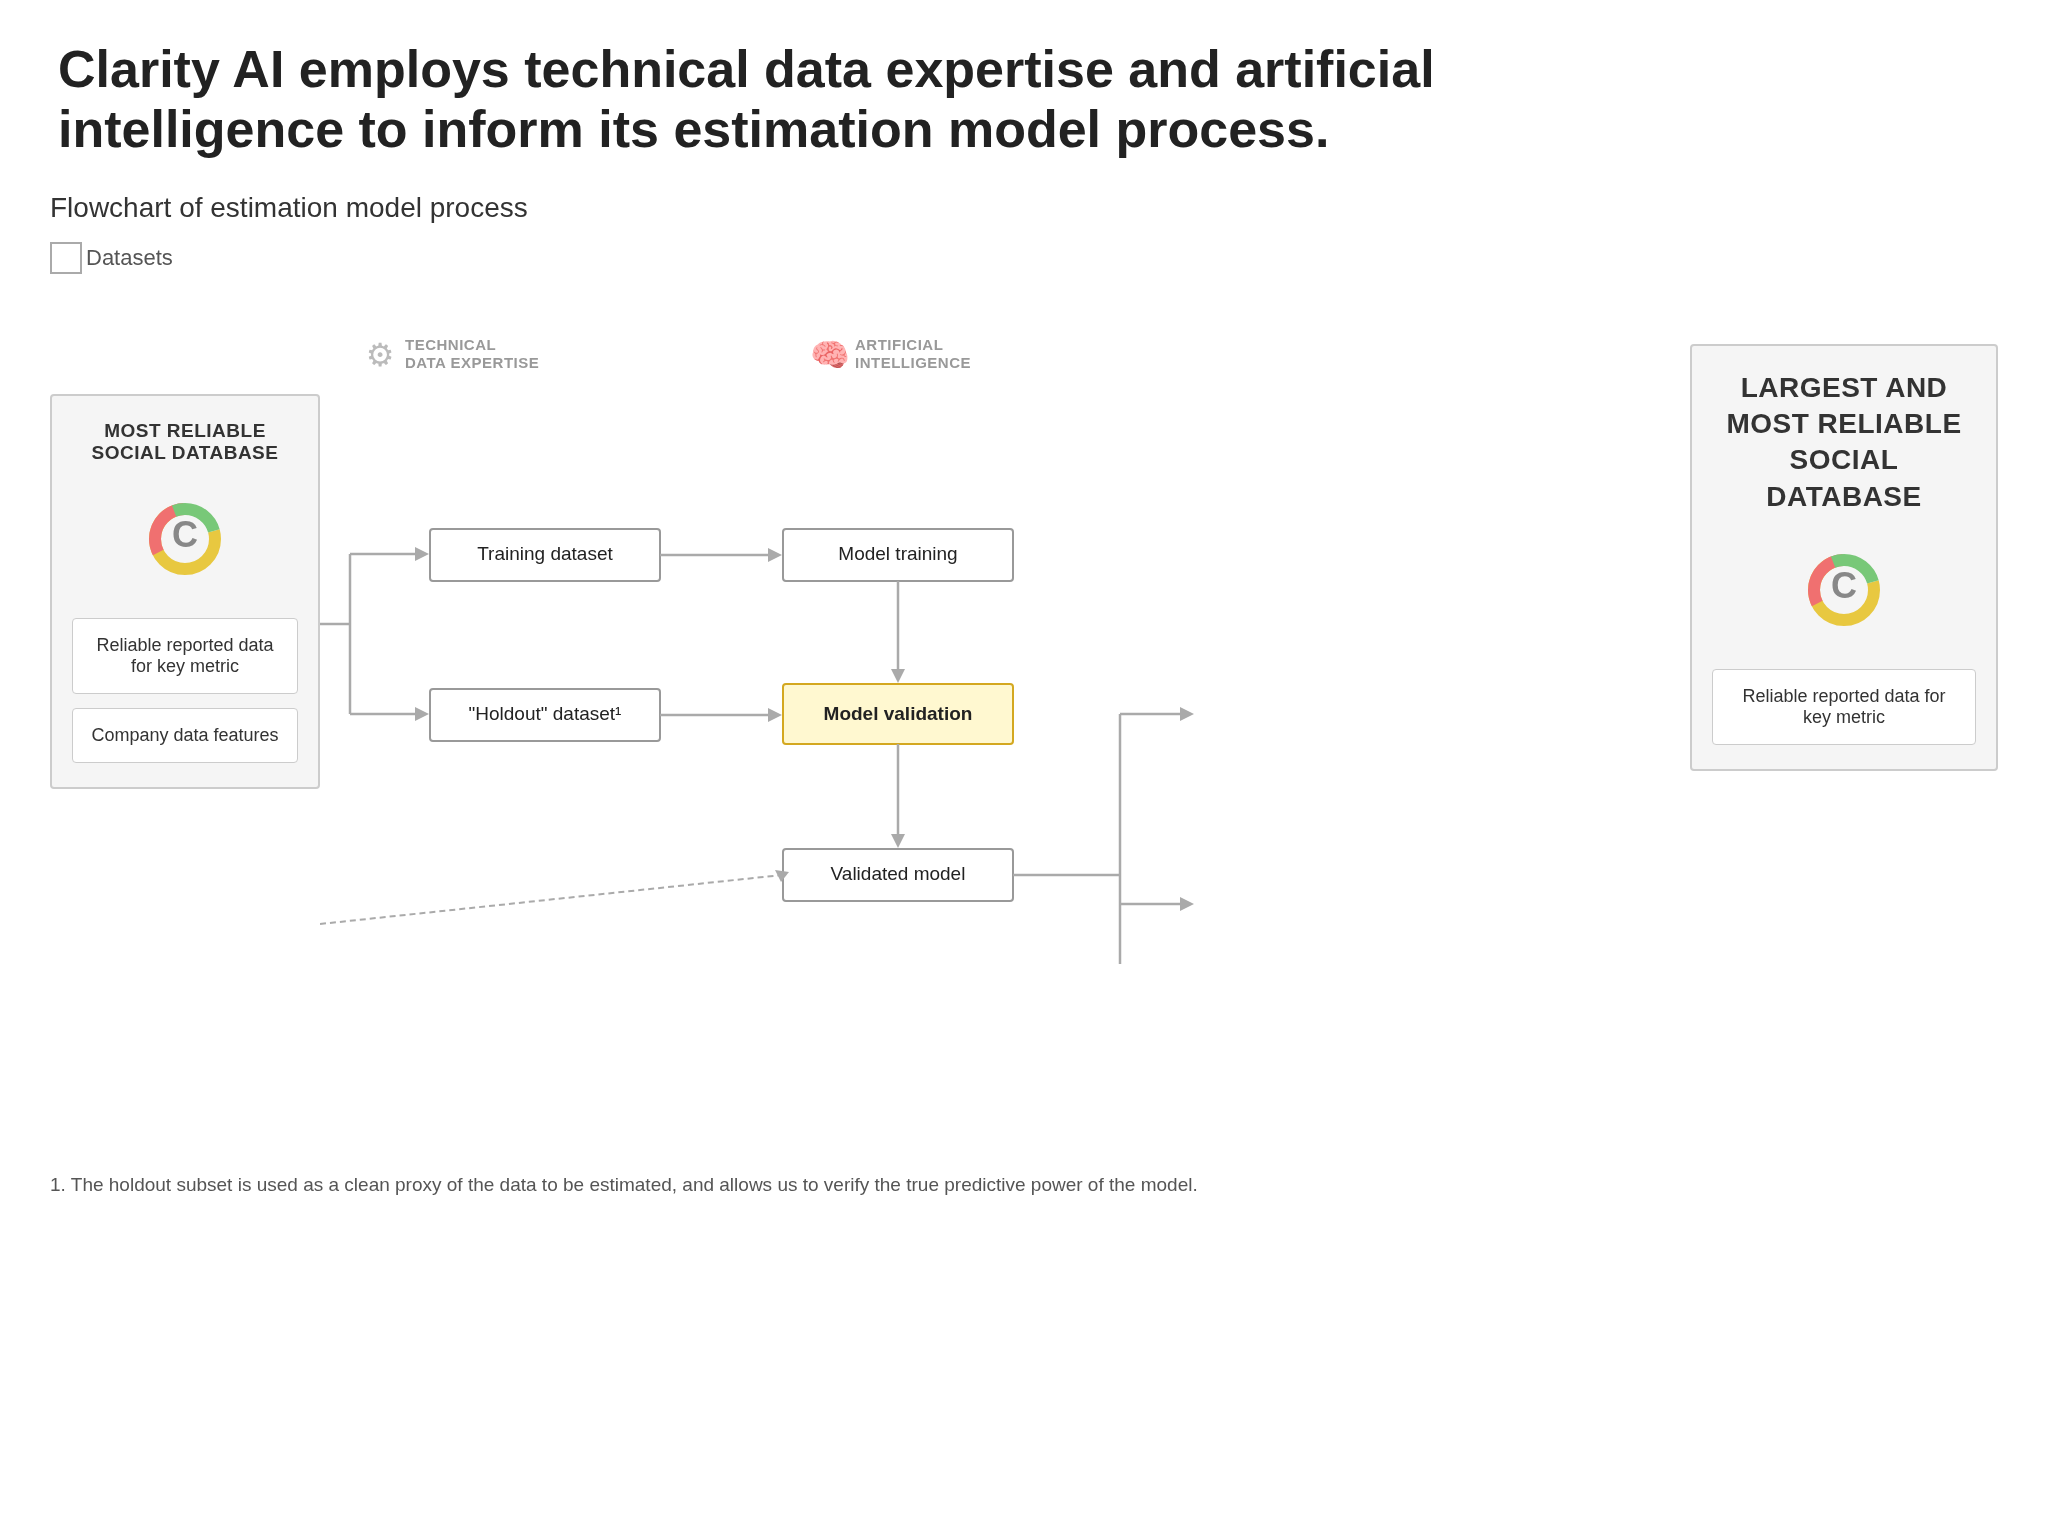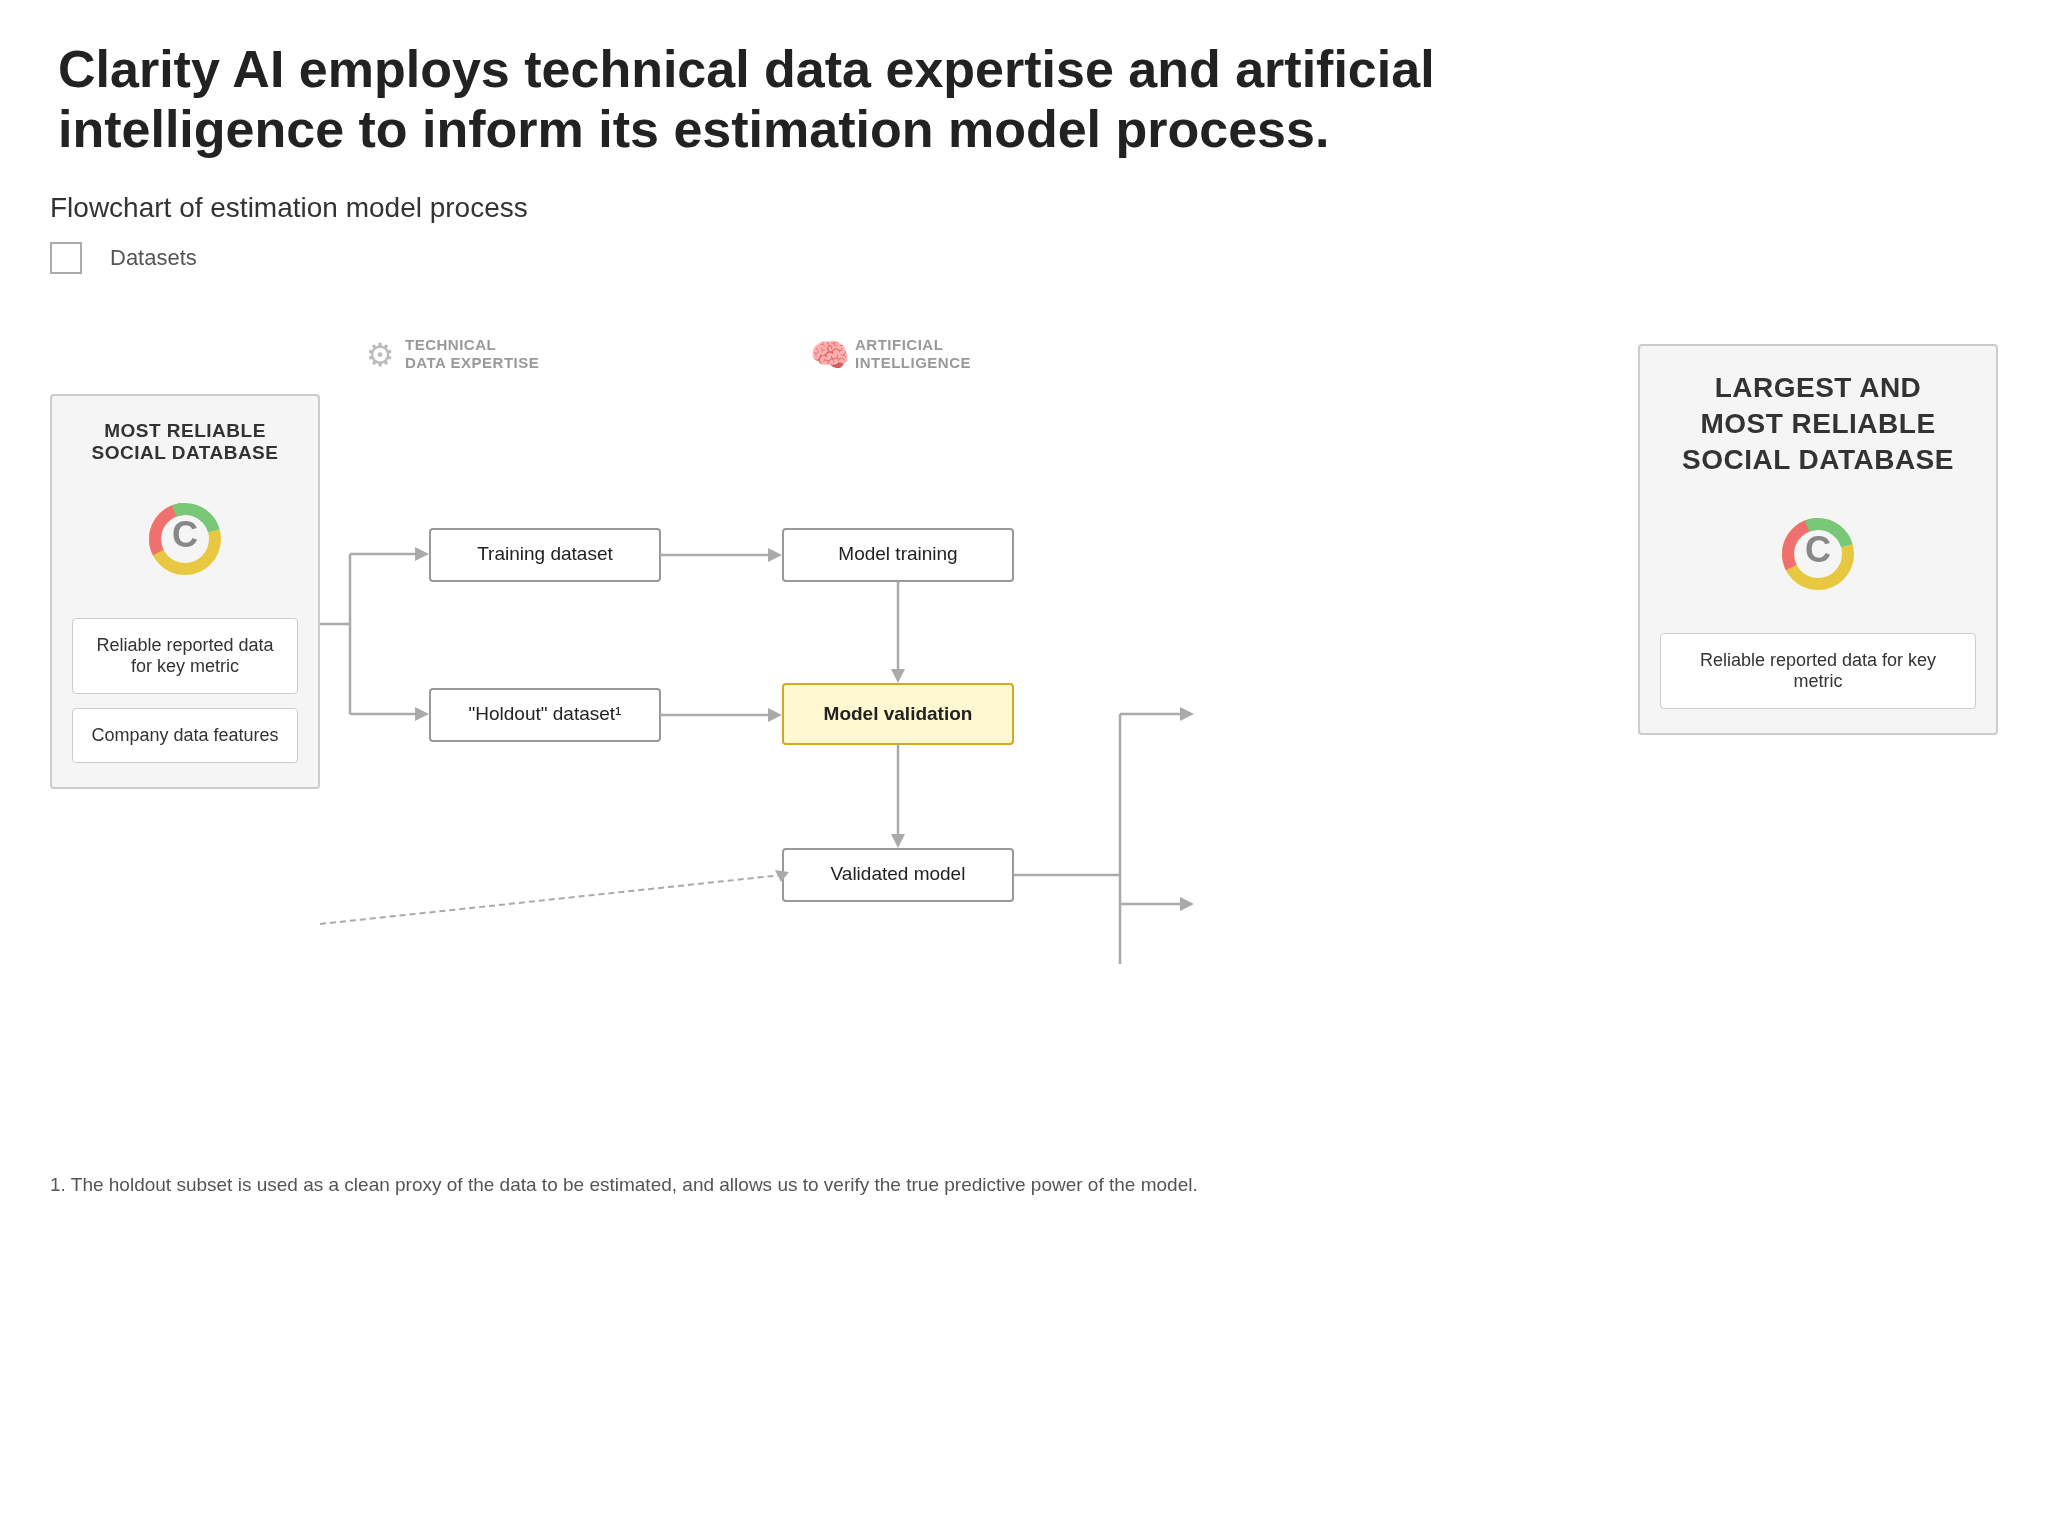--- a/index.html
+++ b/index.html
@@ -21,21 +21,21 @@
     }
     .subtitle {
       font-size: 28px;
       font-weight: 400;
       color: #333;
       margin-bottom: 18px;
     }
     .legend-row {
       display: flex;
       align-items: center;
-      gap: 28px;
+      gap: 4px;
       margin-bottom: 40px;
     }
     .legend-box {
       width: 32px;
       height: 32px;
       border: 2.5px solid #aaa;
       background: transparent;
     }
     .legend-label {
       font-size: 22px;
@@ -108,21 +108,21 @@
     .left-db {
       position: absolute;
       left: 0;
       top: 80px;
       width: 270px;
     }
     .right-db {
       position: absolute;
       right: 0;
       top: 30px;
-      width: 360px;
+      width: 308px;
     }
   </style>
 </head>
 <body>
 
 <h1 class="main-title">Clarity AI employs technical data expertise and artificial intelligence to inform its estimation model process.</h1>
 <p class="subtitle">Flowchart of estimation model process</p>
 
 <div class="legend-row">
   <div class="legend-box"></div>

